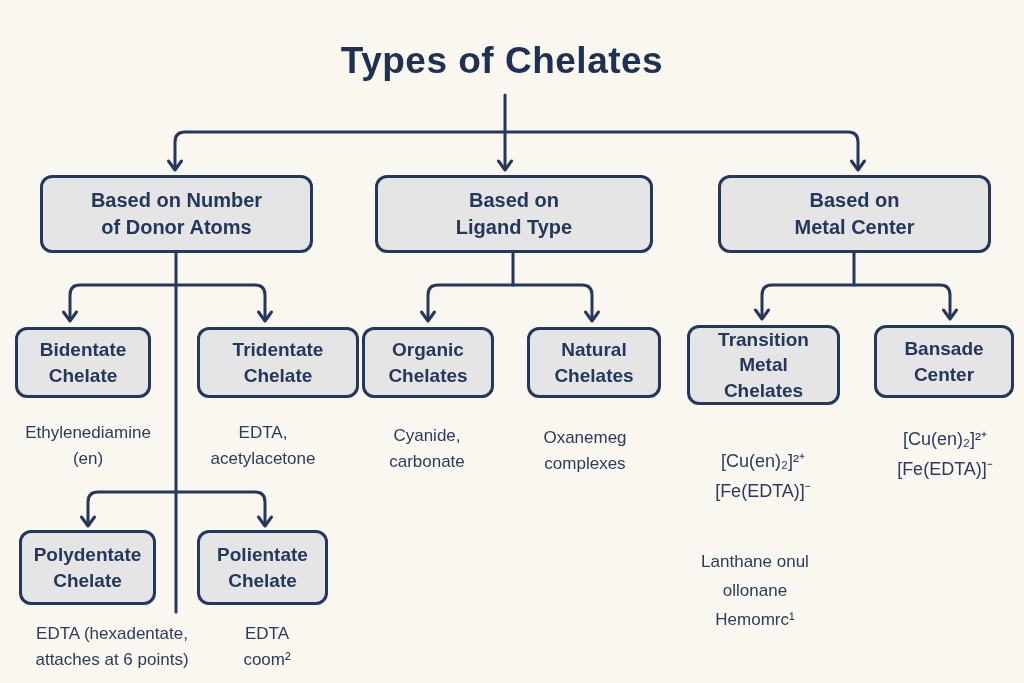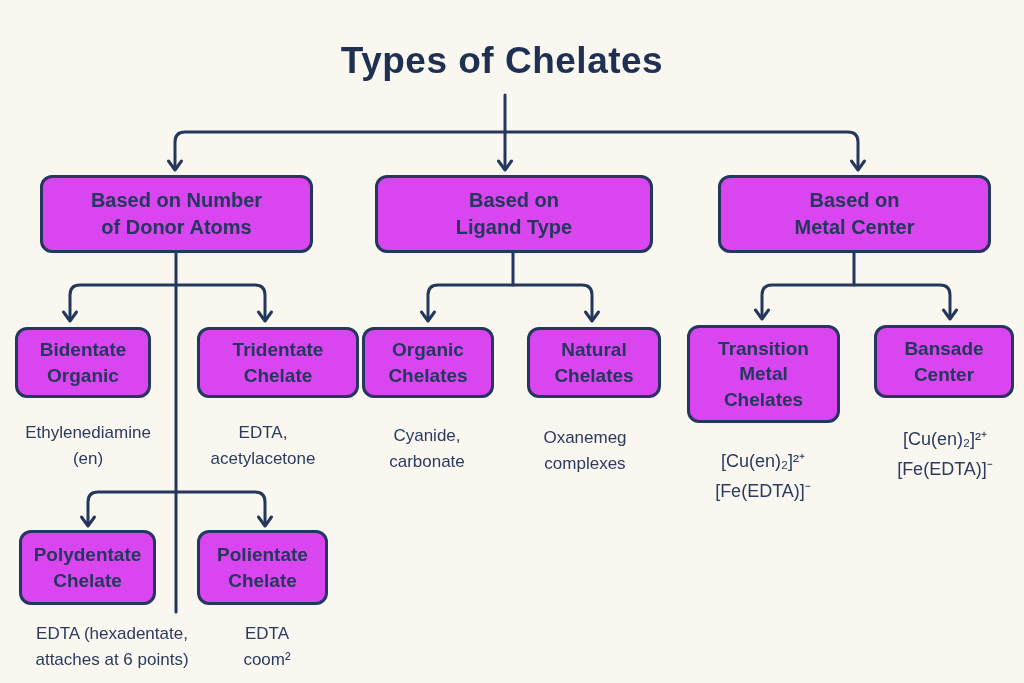--- a/index.html
+++ b/index.html
@@ -14,21 +14,21 @@
   }
   .wires{position:absolute;left:0;top:0;width:1024px;height:683px;}
   .wires path{stroke:#24375c;stroke-width:3;fill:none;stroke-linecap:round;stroke-linejoin:round;}
   .title{
     position:absolute;left:0;top:40px;width:1004px;
     margin:0;text-align:center;
     font-size:37px;font-weight:700;color:#1e3153;letter-spacing:0.5px;
   }
   .box{
     position:absolute;
-    background:#d946ef;
+    background:#e5e5e5;
     border:3px solid #24375c;
     border-radius:12px;
     display:flex;align-items:center;justify-content:center;
     text-align:center;
     box-sizing:border-box;
   }
   .box .lbl{white-space:pre-line;font-weight:700;line-height:1.35;}
   .lvl1 .lbl{font-size:20px;}
   .lvl2 .lbl{font-size:19px;}
   .example{
@@ -79,21 +79,21 @@
     <span class="lbl">Based on
 Ligand Type</span>
   </div>
   <div class="box lvl1" style="left:718px;top:175px;width:273px;height:78px">
     <span class="lbl">Based on
 Metal Center</span>
   </div>
 
   <div class="box lvl2" style="left:15px;top:327px;width:136px;height:71px">
     <span class="lbl">Bidentate
-Organic</span>
+Chelate</span>
   </div>
   <div class="box lvl2" style="left:197px;top:327px;width:162px;height:71px">
     <span class="lbl">Tridentate
 Chelate</span>
   </div>
   <div class="example" style="left:8px;top:420px;width:160px">Ethylenediamine
 (en)</div>
   <div class="example" style="left:183px;top:420px;width:160px">EDTA,
 acetylacetone</div>
 
@@ -116,27 +116,30 @@
   </div>
   <div class="box lvl2" style="left:527px;top:327px;width:134px;height:71px">
     <span class="lbl">Natural
 Chelates</span>
   </div>
   <div class="example" style="left:347px;top:423px;width:160px">Cyanide,
 carbonate</div>
   <div class="example" style="left:505px;top:425px;width:160px">Oxanemeg
 complexes</div>
 
-  <div class="box lvl2" style="left:687px;top:325px;width:153px;height:98px">
+  <div class="box lvl2" style="left:687px;top:325px;width:153px;height:80px">
     <span class="lbl">Transition
 Metal
 Chelates</span>
   </div>
   <div class="box lvl2" style="left:874px;top:325px;width:140px;height:73px">
     <span class="lbl">Bansade
 Center</span>
   </div>
   <div class="example formula" style="left:683px;top:446px;width:160px">[Cu(en)₂]²⁺
 [Fe(EDTA)]⁻</div>
   <div class="example formula" style="left:865px;top:424px;width:160px">[Cu(en)₂]²⁺
 [Fe(EDTA)]⁻</div>
+  <div class="example" style="left:675px;top:547px;width:160px;line-height:29px">Lanthane onul
+ollonane
+Hemomrc¹</div>
 
 </div>
 
 </body></html>

